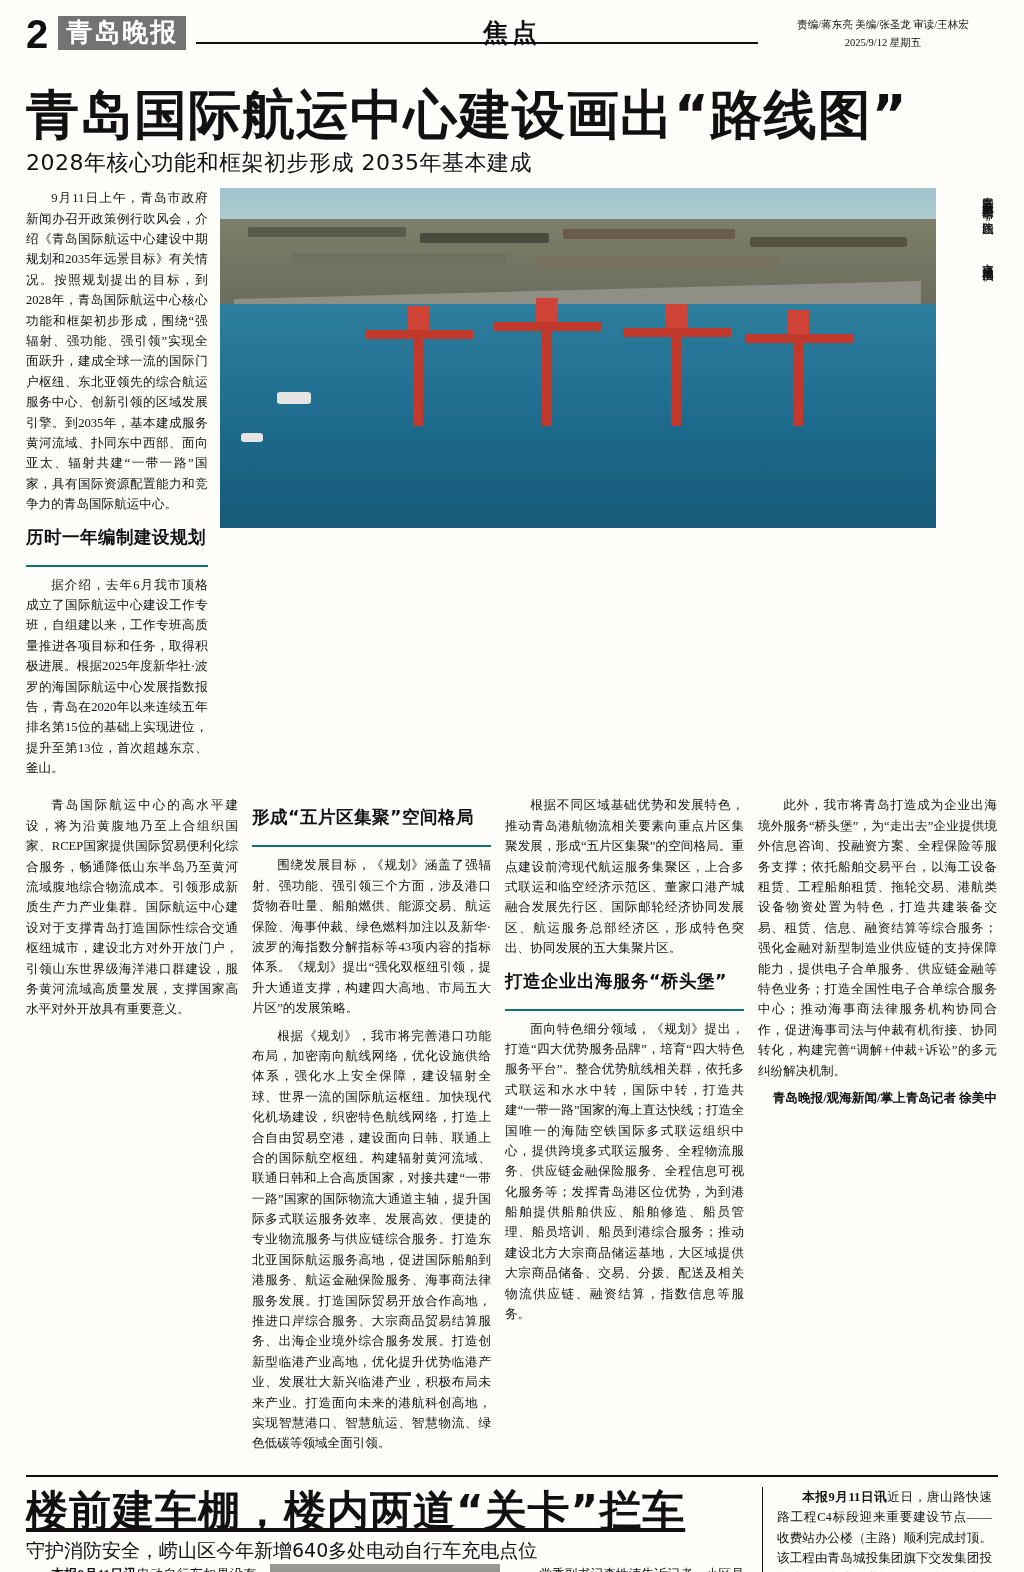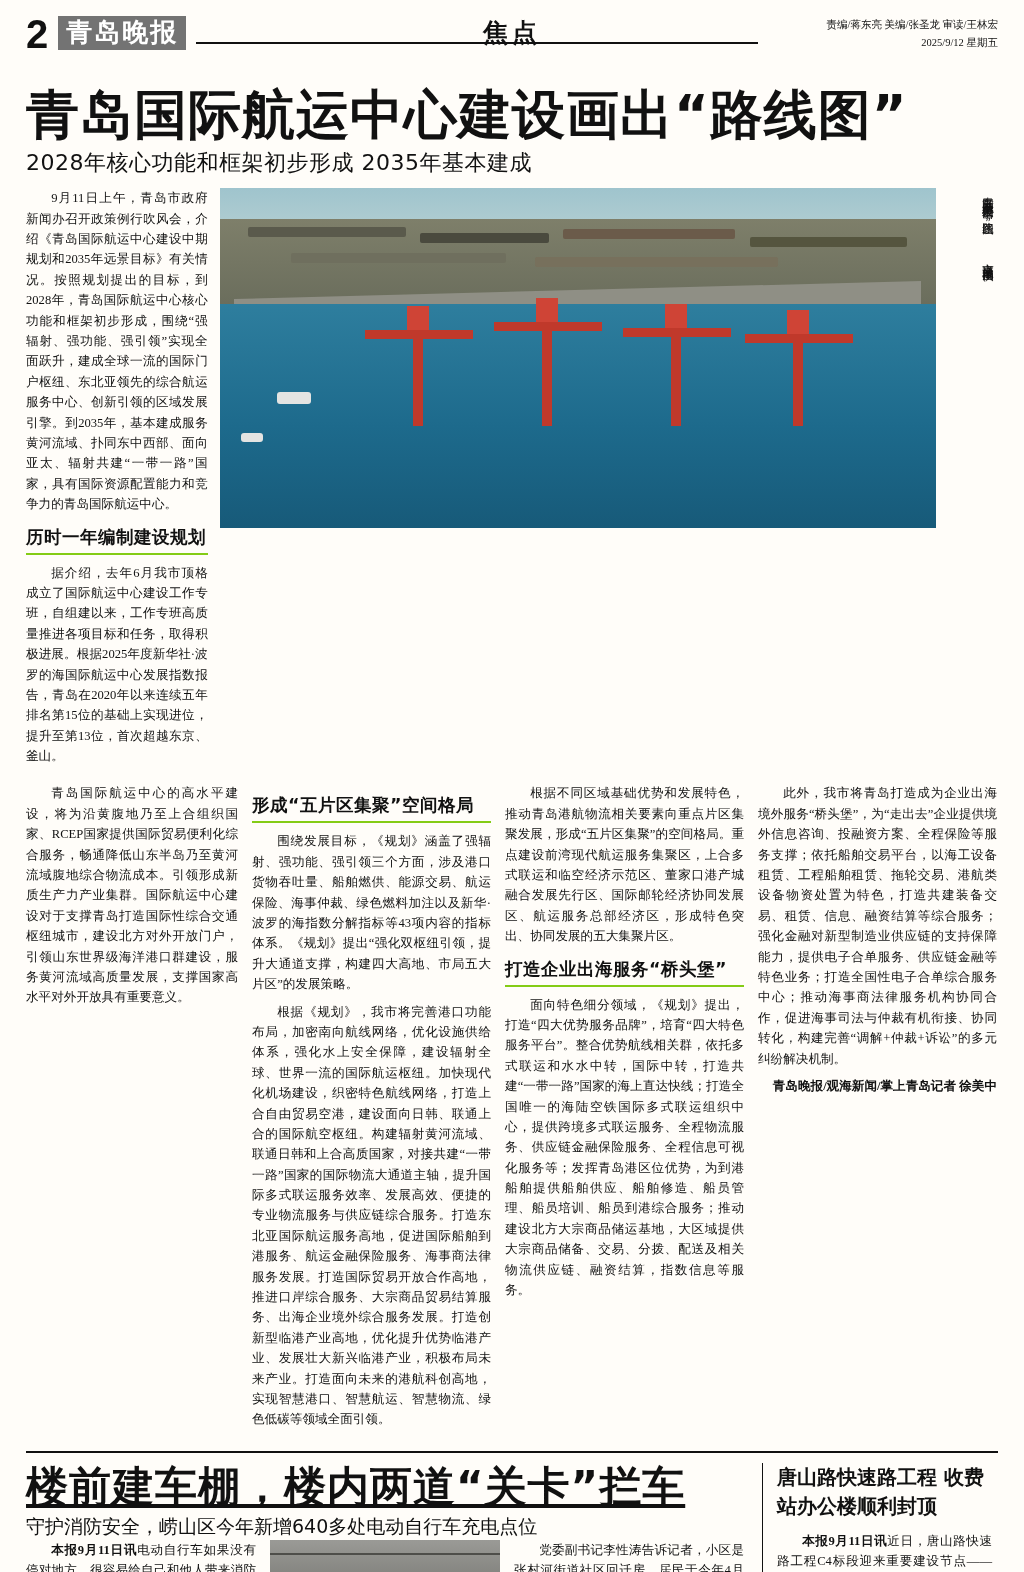--- a/index.html
+++ b/index.html
@@ -22,21 +22,21 @@
     padding:3px 8px 5px 8px; letter-spacing:2px; line-height:1;
     font-family:"DejaVu Sans", sans-serif;
     margin-top:2px;
   }
   .mast-rule { flex:1; border-bottom:2px solid #111; margin:0 10px; height:30px; }
   .section-title {
     position:absolute; left:50%; transform:translateX(-50%);
     font-size:25px; font-weight:700; letter-spacing:4px; top:2px;
     font-family:"DejaVu Sans", sans-serif;
   }
-  .credits { text-align:right; font-size:10.5px; line-height:1.7; padding-top:2px; width:230px; }
+  .credits { text-align:center; font-size:10.5px; line-height:1.7; padding-top:2px; width:230px; }
   .credits div { white-space:nowrap; }
 
   
   .headline1 {
     font-family:"DejaVu Sans", sans-serif;
     font-weight:700; font-size:53px; letter-spacing:1px;
     line-height:1.1; margin:14px 0 4px 0;
   }
   .subhead1 {
     font-family:"DejaVu Sans", sans-serif;
@@ -85,21 +85,21 @@
   .bcol.first { width:212px; }
 
   p.tx {
     font-size:12.6px; line-height:1.62; text-align:justify; margin:0 0 7px 0; text-indent:2em;
     font-family:"Liberation Serif", serif;
   }
   .subhead-box {
     font-family:"DejaVu Sans", sans-serif;
     font-weight:700; font-size:17.5px; margin:10px 0 8px 0; letter-spacing:.5px;
   }
-  .subhead-rule { border-bottom:2px solid #84cc16; padding-bottom:4px; }
+  .subhead-rule { border-bottom:2px solid #0f766e; padding-bottom:16px; }
   .byline { font-size:12.6px; text-align:right; line-height:1.6; font-weight:700; }
 
   
   .big-divider { border-top:2px solid #111; margin:14px 0 0 0; }
 
   
   .bottom { display:flex; gap:16px; margin-top:10px; }
   .bot-left { width:720px; }
   .bot-right { width:230px; border-left:1px solid #111; padding-left:14px; }
 
@@ -225,20 +225,18 @@
 
         <div class="bcol2">
           <p class="tx">党委副书记李性涛告诉记者，小区是张村河街道社区回迁房，居民于今年4月开始陆续入住。起初有部分居民习惯性将电动自行车推到单元门口，社区在居民议事会、党员会议和物业社区联席会议多次发声，还在中华传统文化“两创”工作中宣传为何要将电动自行车集中停放。社区还联合小区物业等部门多次清理私自充电的电动自行车。4个多月过去，绝大部分居民养成了集中停放电动自行车的好习惯。</p>
 
         </div>
 
       </div>
     </div>
 
     <div class="bot-right">
-      <h3 class="headline3">唐山路快速路工程
-收费站办公楼顺利封顶</h3>
       <p class="tx"><span class="lead-tag">本报9月11日讯</span><span>近日，唐山路快速路工程C4标段迎来重要建设节点——收费站办公楼（主路）顺利完成封顶。该工程由青岛城投集团旗下交发集团投资建设，中建筑港集团有限公司承建。此次封顶标志着项目控制性工程取得重大进展，为后续施工奠定了坚实基础。</span></p>
 
     </div>
 
   </div>
 </div>
 
 </body></html>

